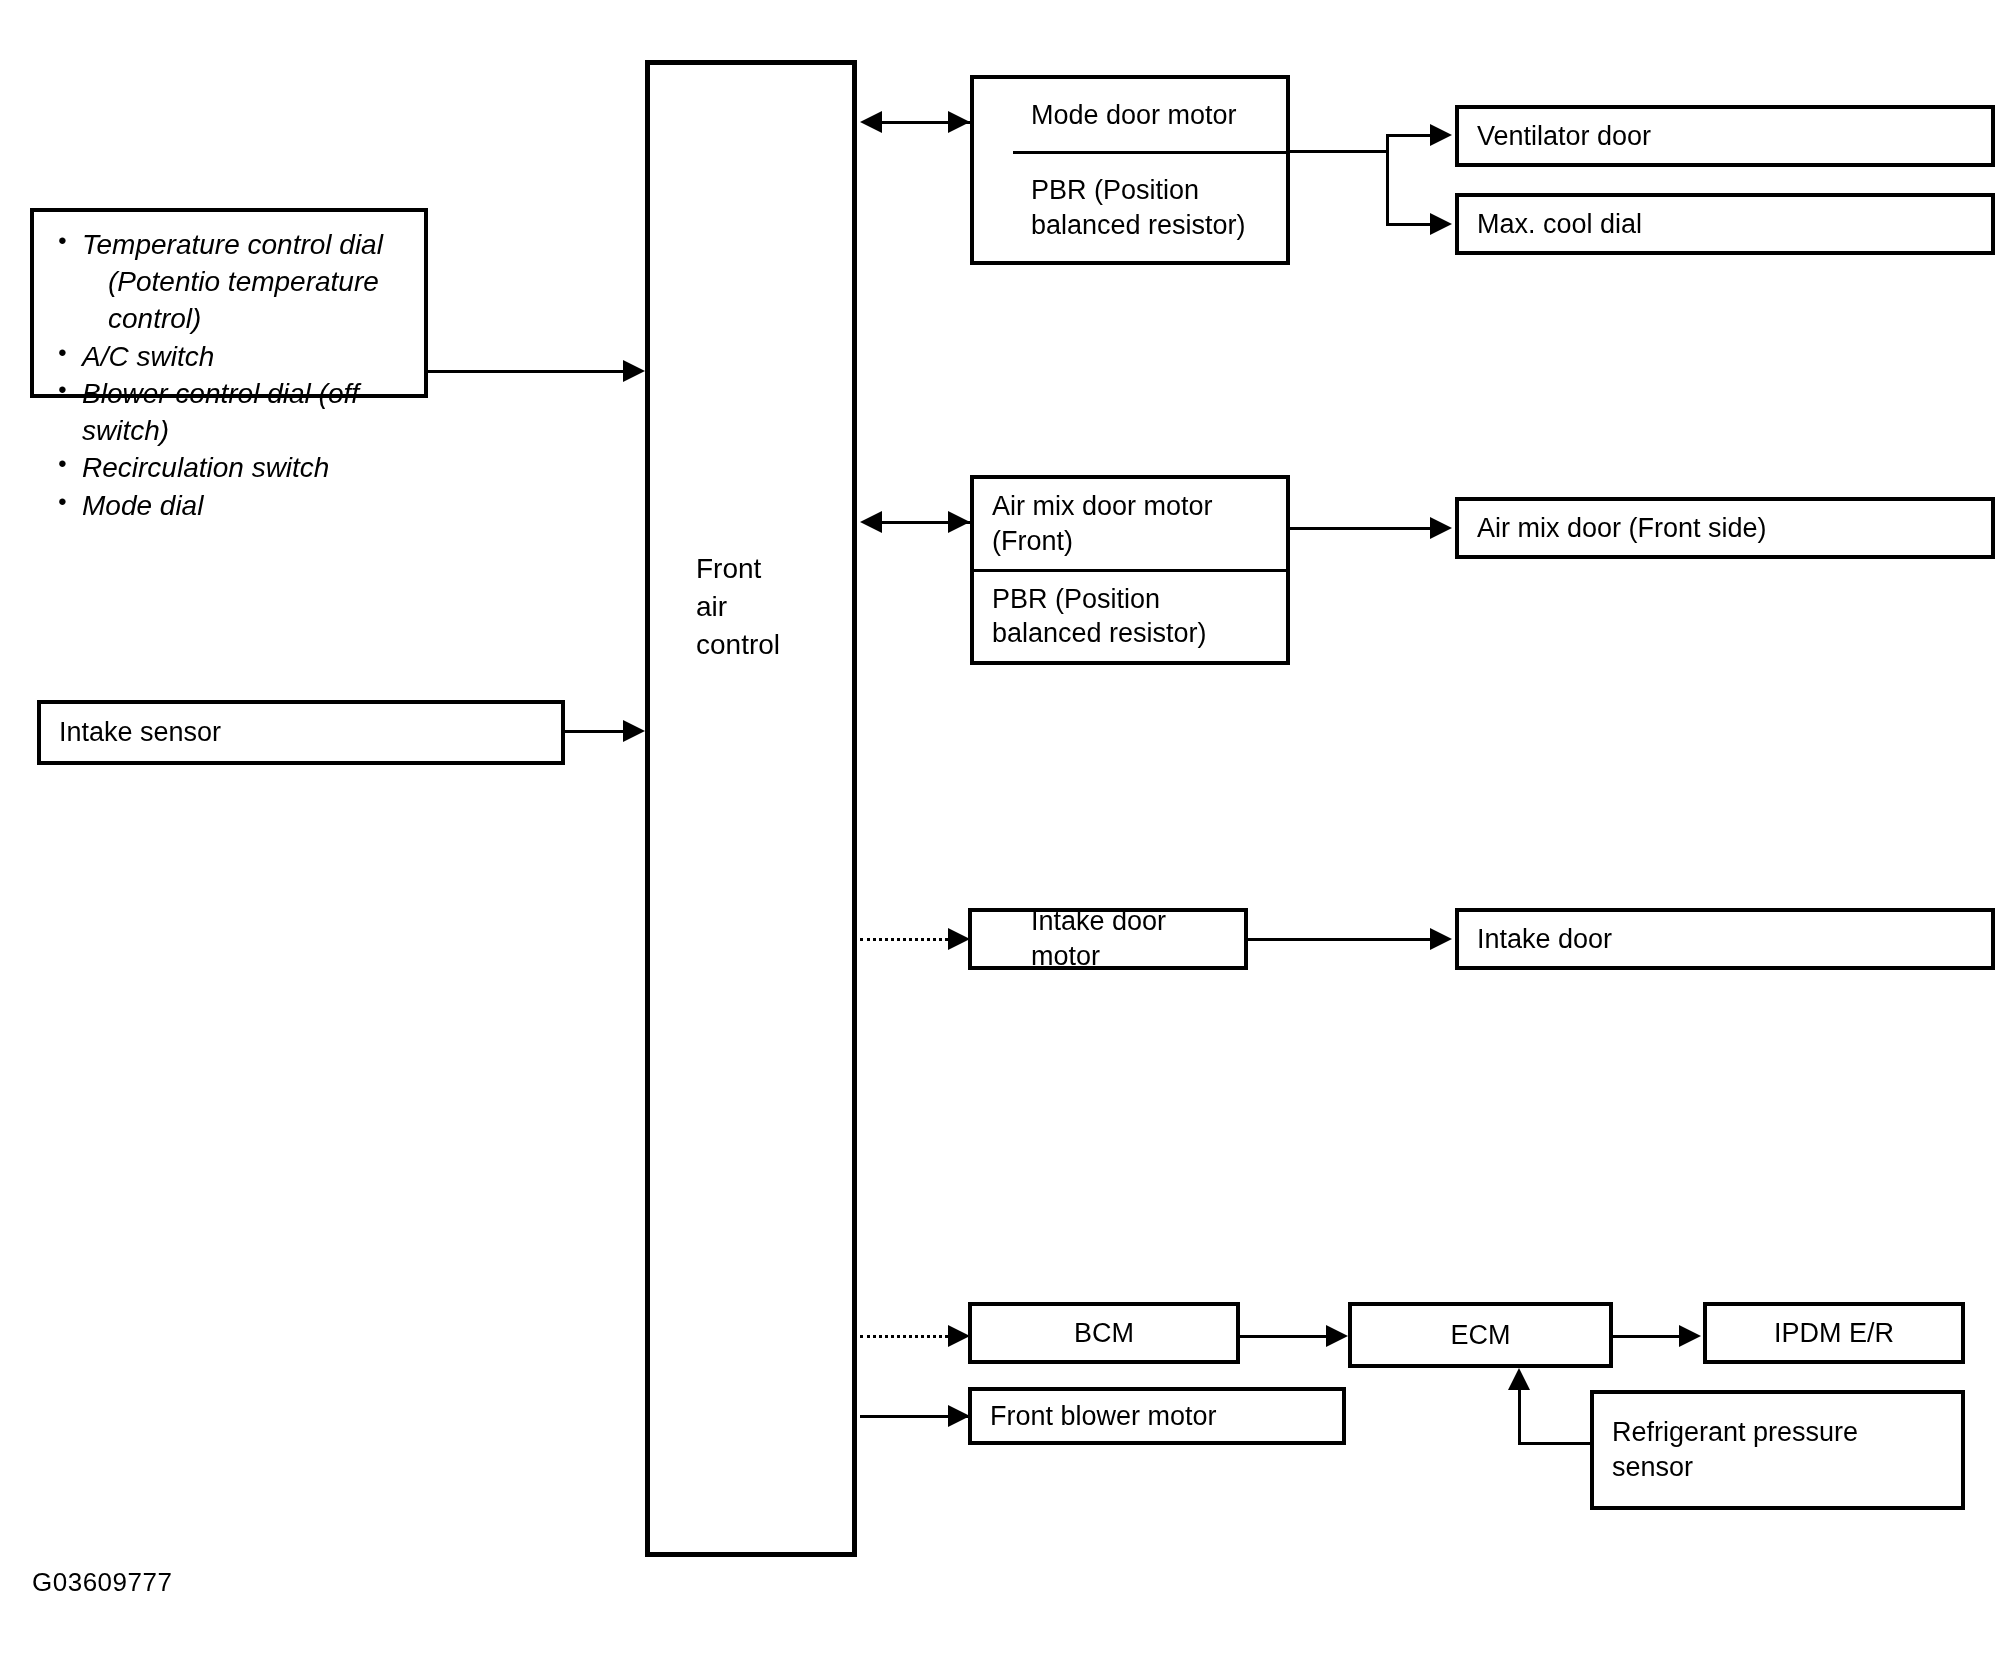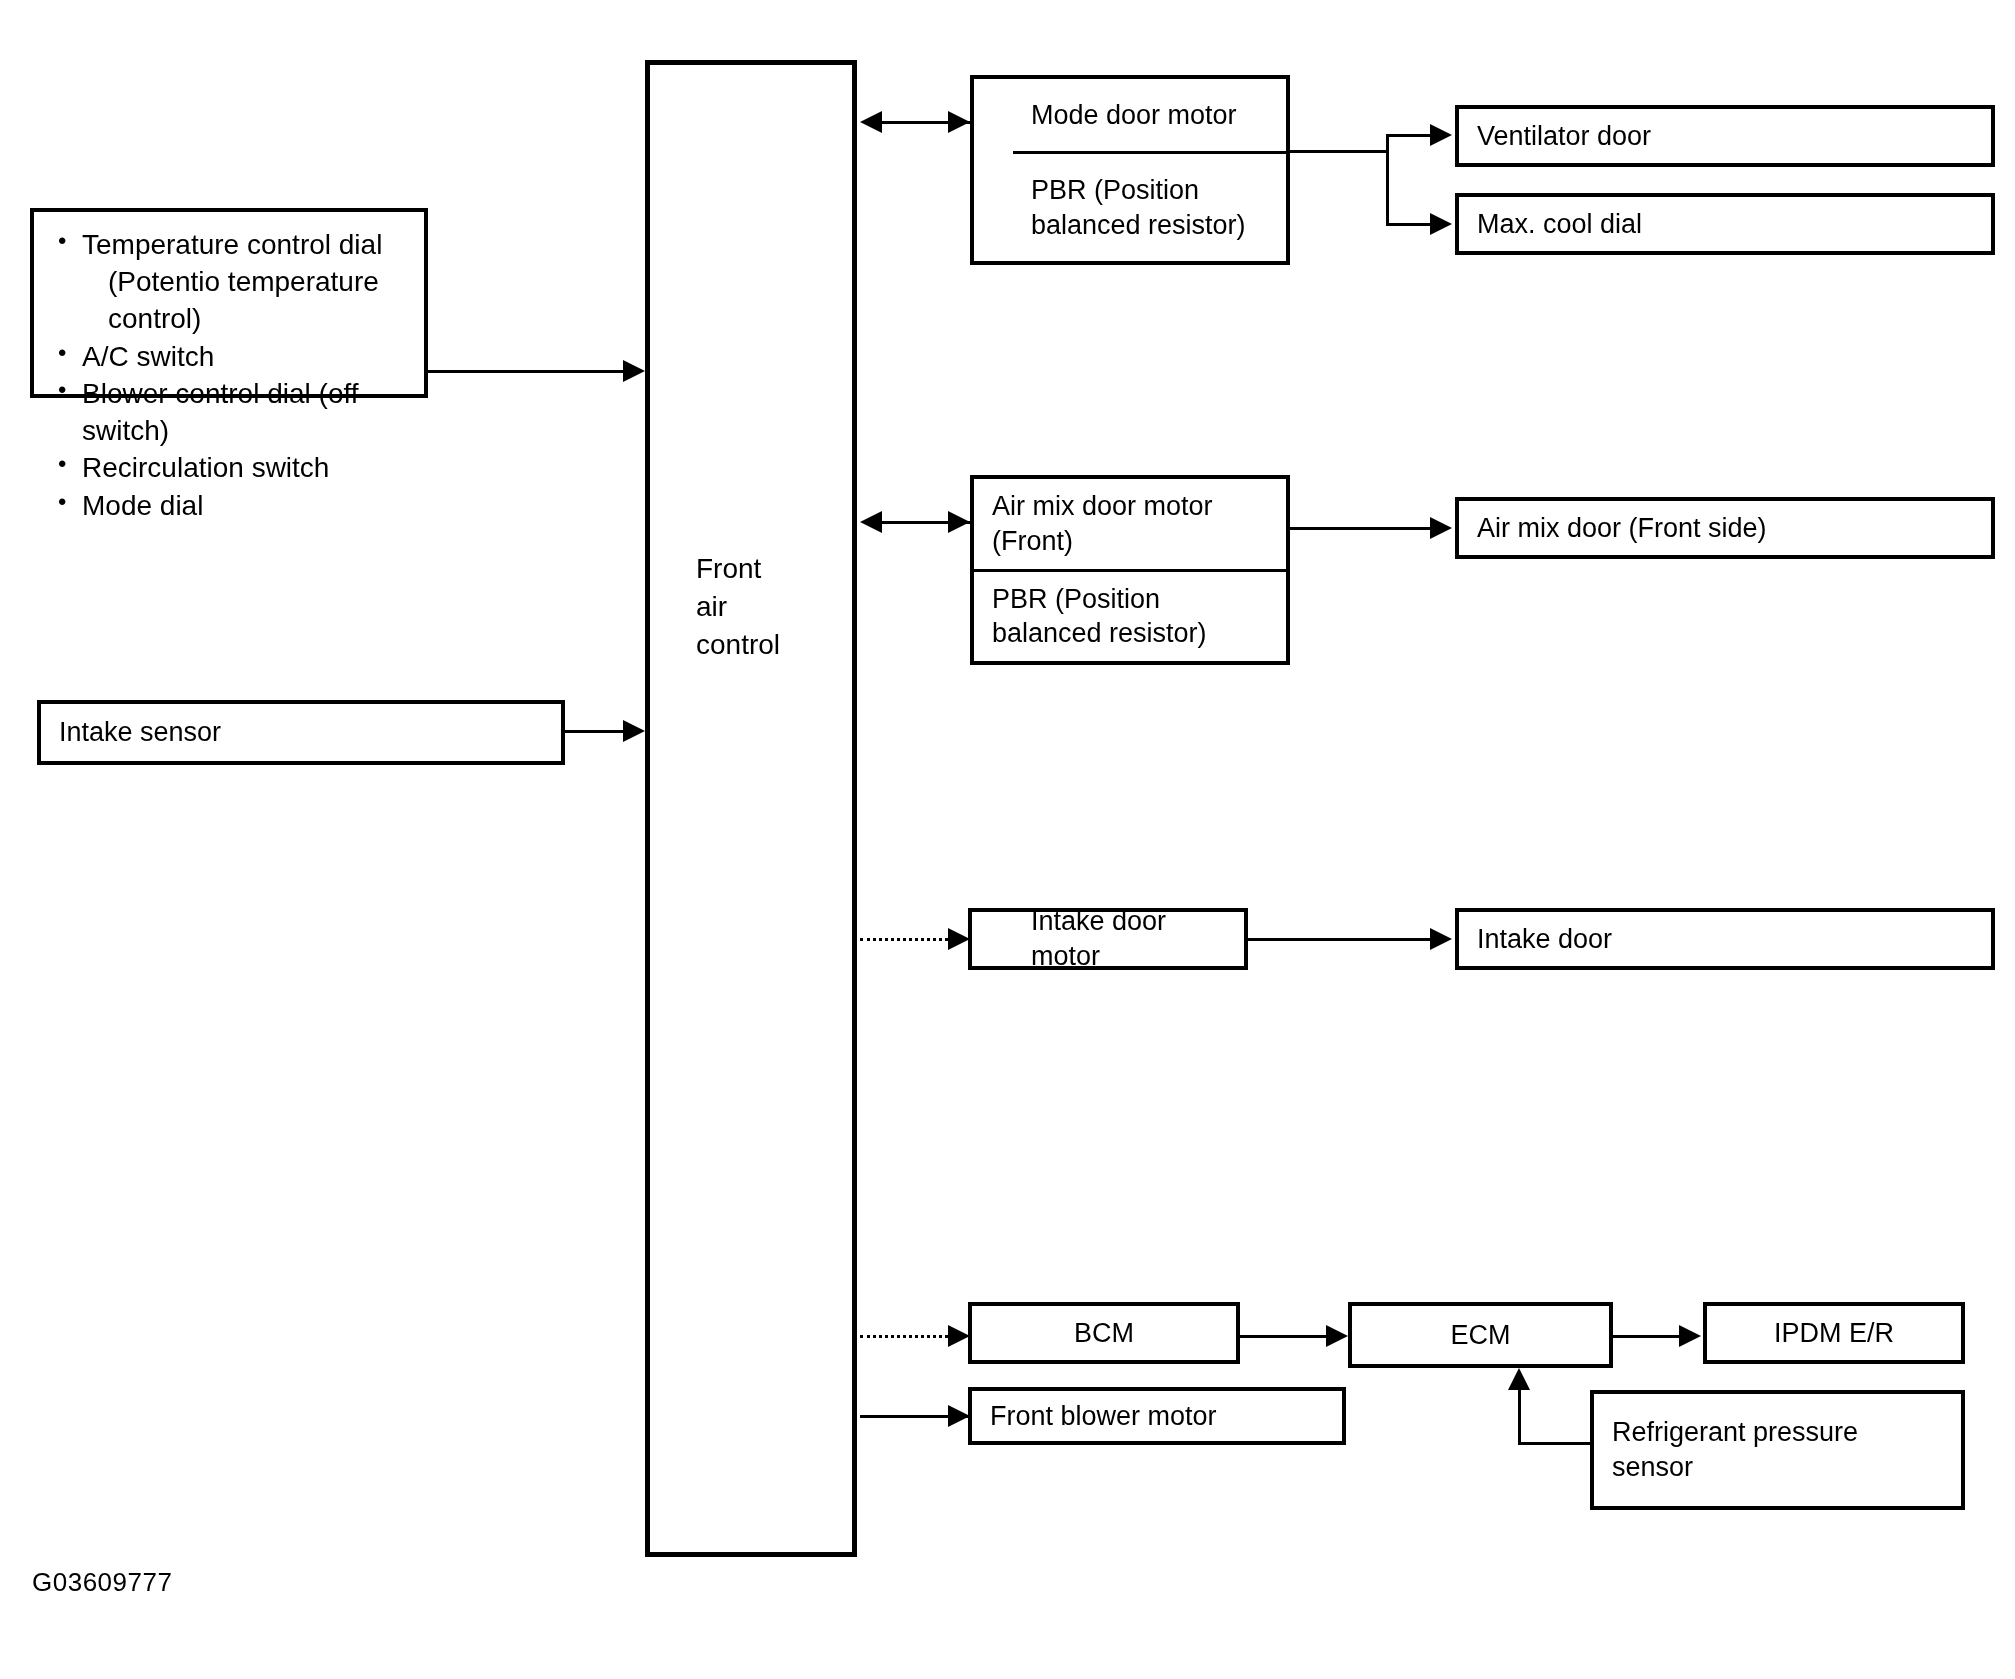--- a/index.html
+++ b/index.html
@@ -50,20 +50,21 @@
 
   
   .stack { justify-content: stretch; }
 
   
   .list-box { justify-content: flex-start; padding-top: 14px; }
   .list-box ul {
     list-style: none;
     margin: 0;
     padding: 0 0 0 22px;
+    font-style: italic;
   }
   .list-box li {
     font-size: 28px;
     line-height: 1.33;
     position: relative;
     padding-left: 26px;
     white-space: pre-line;
   }
   .list-box li::before {
     content: "\2022";

